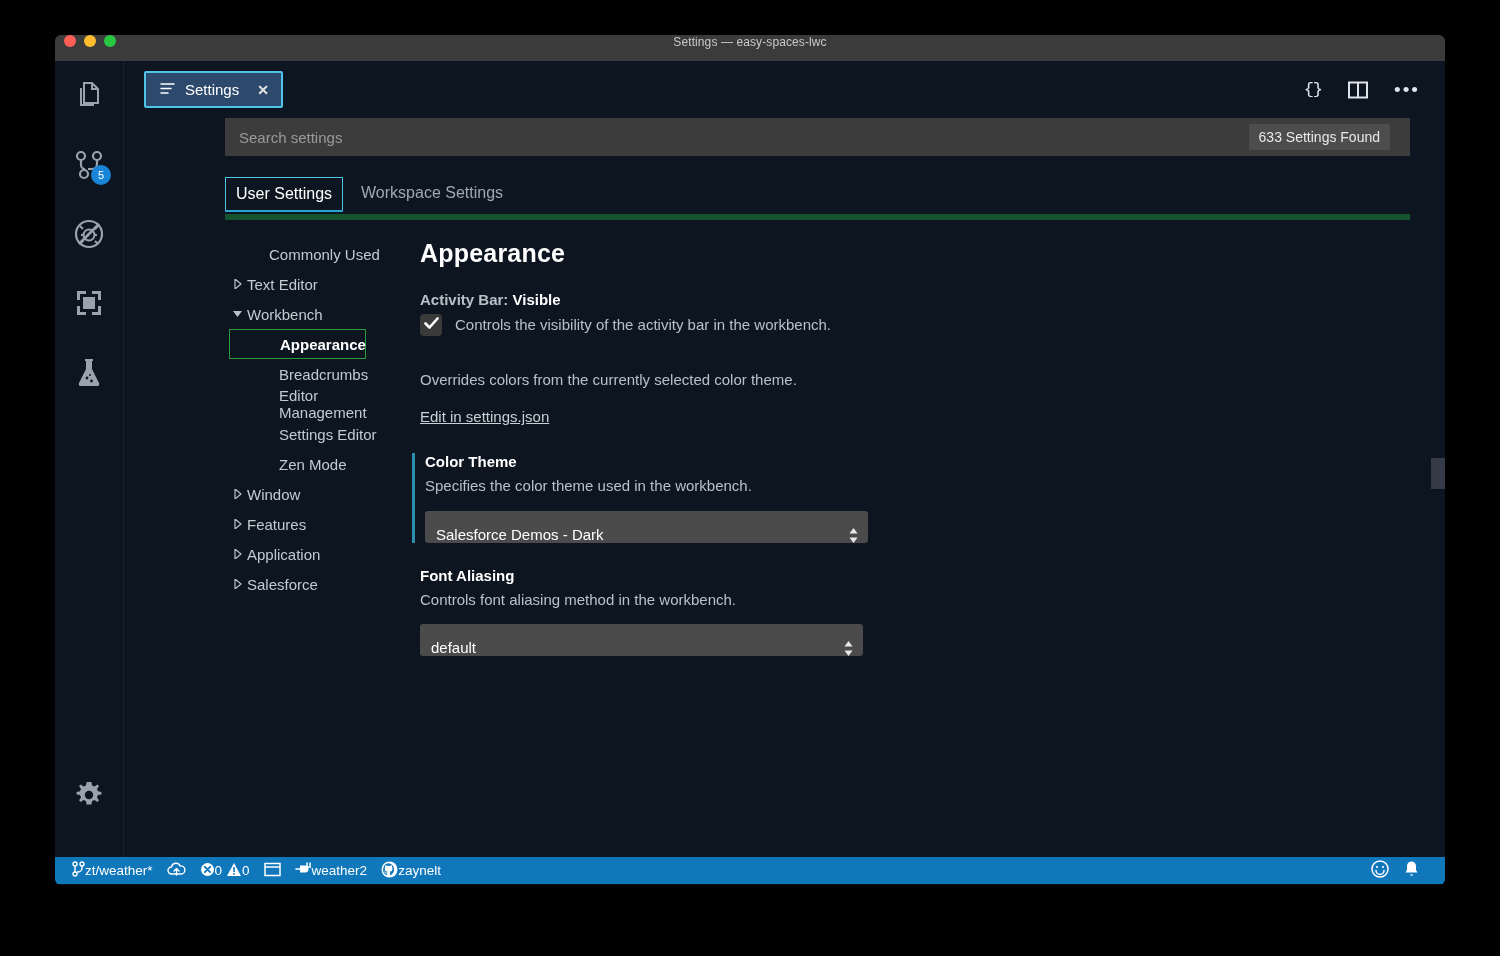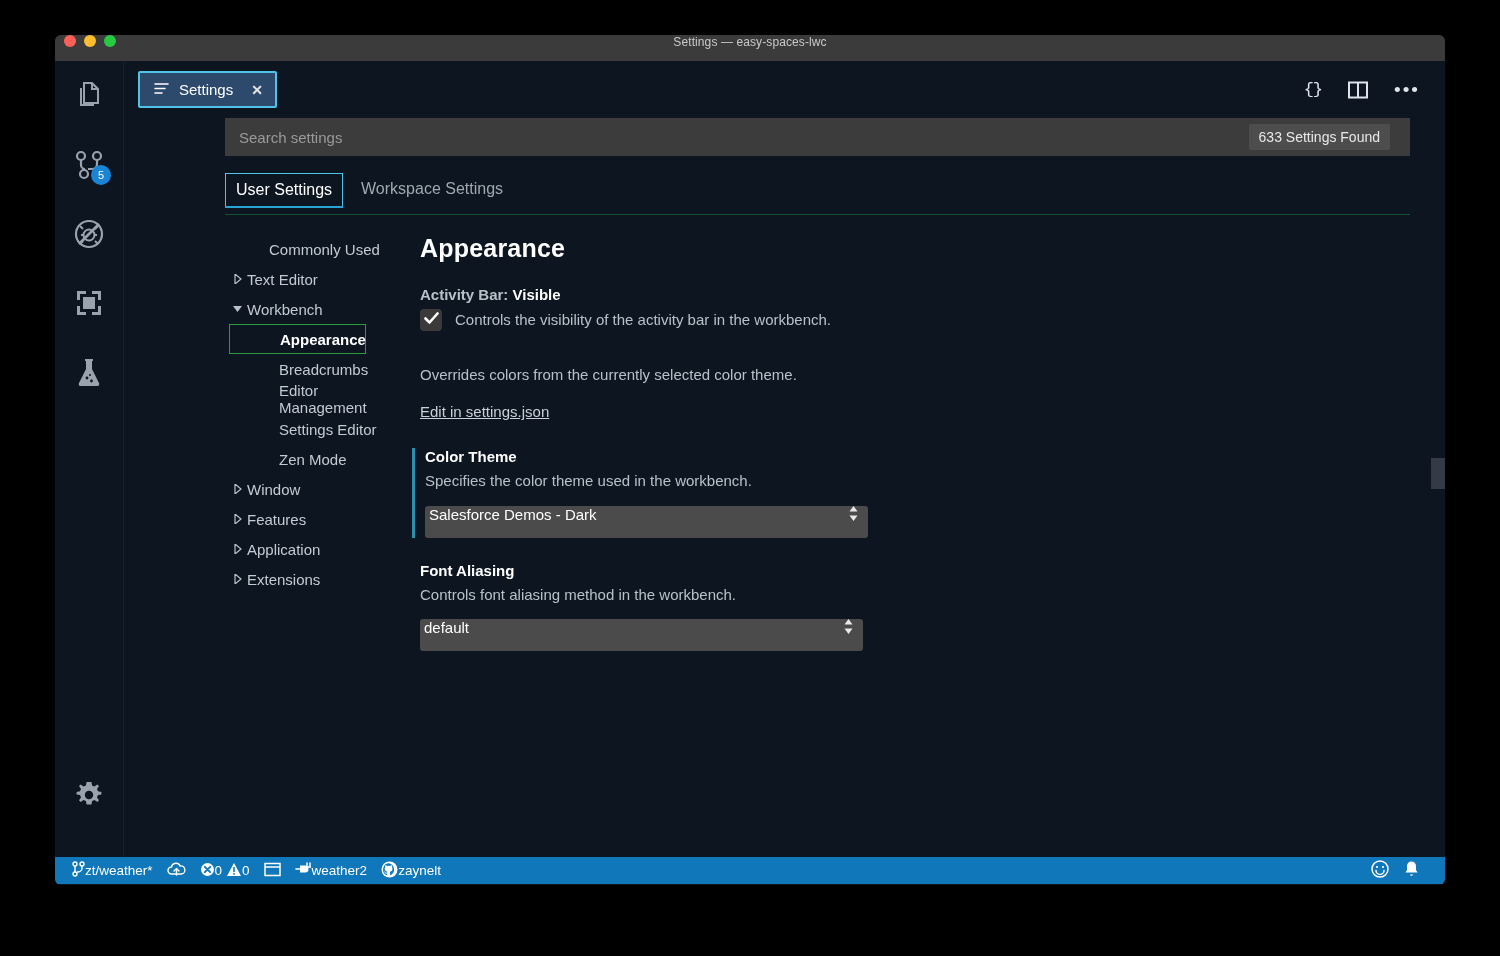--- a/index.html
+++ b/index.html
@@ -111,21 +111,21 @@
 
   
   #tab-bar {
     height: 57px;
     display: flex;
     align-items: center;
     position: relative;
     background: #0d1520;
   }
   #tab-settings {
-    margin-left: 14px;
+    margin-left: 20px;
     height: 37px;
     background: #2d4a6d;
     border: 2px solid #4fc3e8;
     border-radius: 2px;
     display: flex;
     align-items: center;
     gap: 10px;
     padding: 0 12px 0 14px;
     box-sizing: border-box;
     position: relative;
@@ -186,23 +186,23 @@
     font-size: 14px;
     padding: 5px 10px;
     border-radius: 2px;
     white-space: nowrap;
   }
 
   
   #scope-tabs {
     margin: 17px 35px 0 101px;
     display: flex;
-    align-items: flex-start;
-    position: relative;
-    border-bottom: 1px solid #14532d;
+    align-items: center;
+    position: relative;
+    border-bottom: 6px solid #14532d;
     height: 41px;
   }
   .scope-tab {
     font-size: 16px;
     padding: 7px 10px 8px 10px;
     box-sizing: border-box;
     position: relative;
   }
   #scope-user {
     color: #ffffff;
@@ -325,22 +325,22 @@
     color: #c9d0d7;
     text-decoration: underline;
   }
   .select-box {
     margin-top: 14px;
     width: 443px;
     height: 32px;
     background: #4b4b4b;
     border-radius: 3px;
     display: flex;
-    align-items: flex-start;
-    padding: 0 10px 0 4px;
+    align-items: flex-end;
+    padding: 0 10px 0 11px;
     box-sizing: border-box;
     color: #ffffff;
     font-size: 15px;
   }
   .select-arrows {
     margin-left: auto;
     display: flex;
     flex-direction: column;
     gap: 2px;
     line-height: 0;
@@ -574,21 +574,21 @@
                   </svg>
               </span>
               <span>Application</span>
             </div>
             <div class="toc-item lvl1">
               <span class="toc-arrow">
                 <svg width="8" height="10" viewBox="0 0 8 10">
                     <path d="M1 0 L7 5 L1 10 Z" fill="none" stroke="#b9c0c8" stroke-width="1.2" stroke-linejoin="round"></path>
                   </svg>
               </span>
-              <span>Extensions</span>
+              <span>Salesforce</span>
             </div>
           </div>
 
           <div id="settings-list">
 
             <div id="page-title">Appearance</div>
 
             <div class="setting-block">
               <div class="setting-title">
                 <span>Activity Bar: </span><b>Visible</b>

